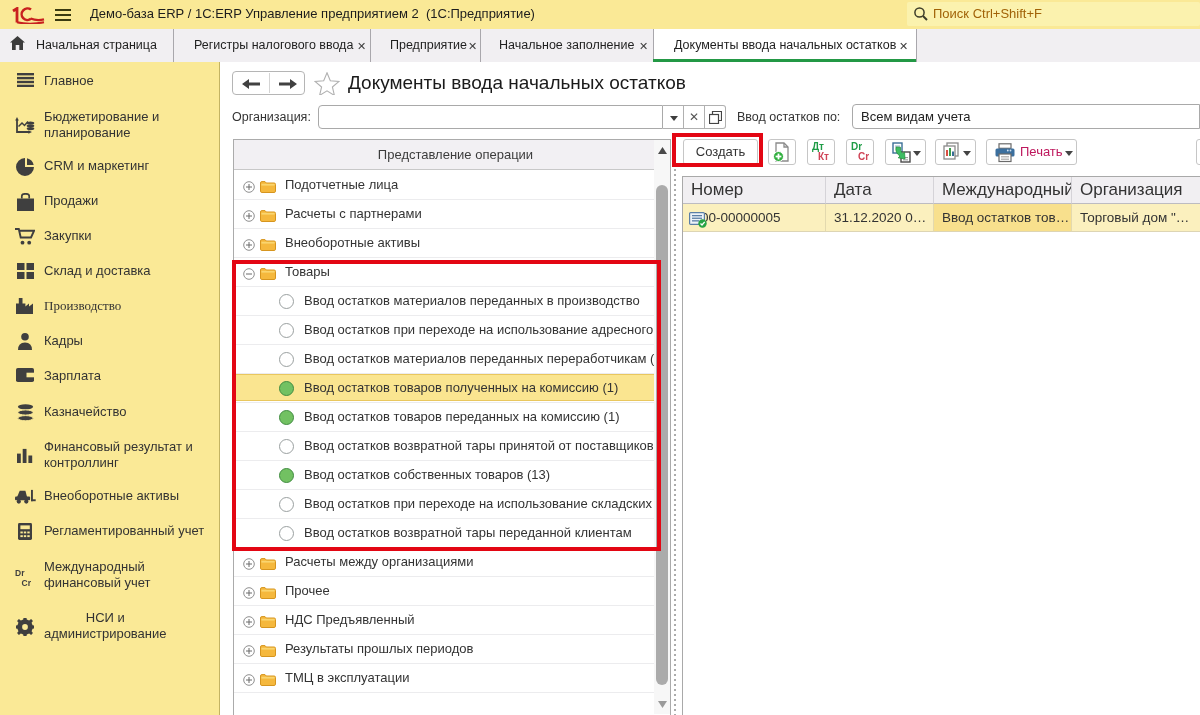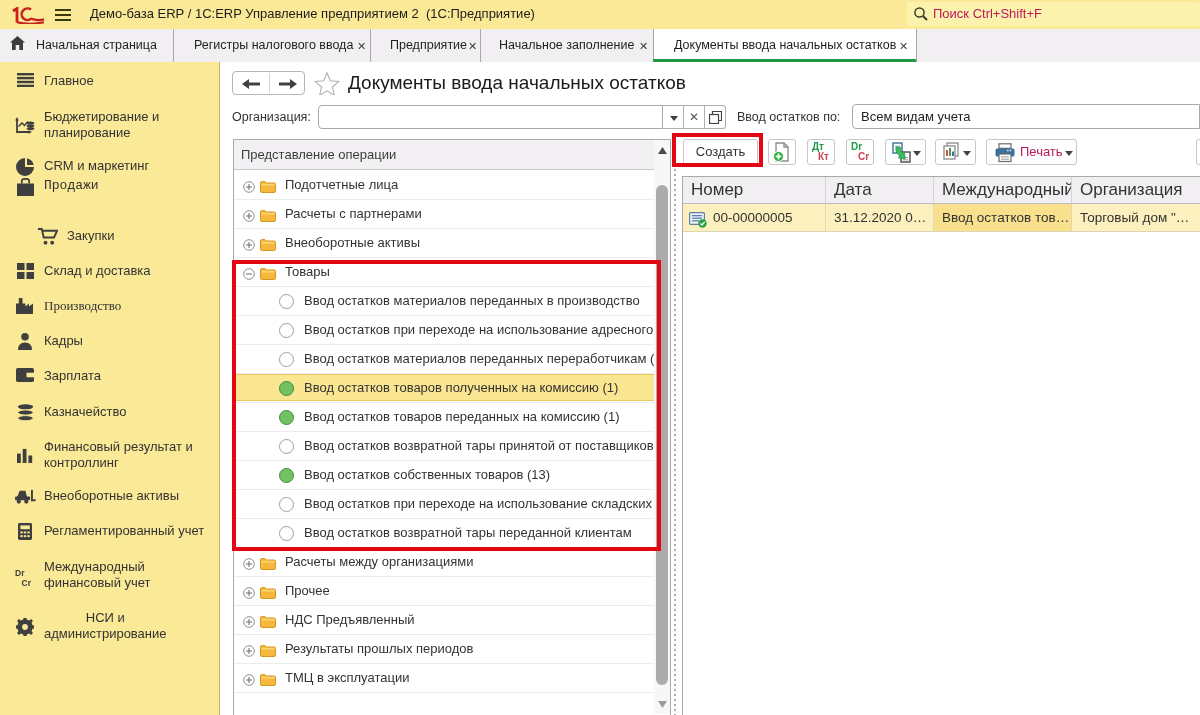--- a/index.html
+++ b/index.html
@@ -4,21 +4,21 @@
 <style>
 * { margin:0; padding:0; box-sizing:border-box; }
 html,body { width:1200px; height:715px; overflow:hidden; font-family:"Liberation Sans", sans-serif; background:#fff; }
 #stage { position:absolute; left:0; top:0; width:1200px; height:715px; }
 .abs { position:absolute; }
 
 
 #topbar { left:0; top:0; width:1200px; height:29px; background:#FAE996; }
 #tbtitle { left:90px; top:0; height:29px; line-height:28px; font-size:13px; color:#1d1d1d; white-space:nowrap; }
 #search { left:907px; top:2px; width:293px; height:24px; background:#FBF2AE; border-radius:2px; }
-#searchtxt { left:26px; top:0; height:24px; line-height:24px; font-size:13px; color:#be185d; }
+#searchtxt { left:26px; top:0; height:24px; line-height:24px; font-size:13px; color:#a16207; }
 
 
 #tabbar { left:0; top:29px; width:1200px; height:33px; background:#F1EFF2; }
 .tab { position:absolute; top:0; height:33px; line-height:33px; font-size:12.5px; color:#1f1f1f; white-space:nowrap; }
 .tsep { position:absolute; top:0; width:1px; height:33px; background:#a9a7ac; }
 .tx { position:absolute; top:0; height:33px; line-height:34px; font-size:11px; color:#3d3d3d; }
 #activetab { left:653px; top:0; width:263px; height:33px; background:#fff; position:absolute; }
 #greenline { left:653px; top:30px; width:263px; height:3px; background:#239845; position:absolute; }
 
 
@@ -35,21 +35,21 @@
 #pagetitle { left:348px; top:73px; font-size:19px; color:#1a1a1a; white-space:nowrap; line-height:19px; }
 
 .flbl { font-size:13px; color:#333; line-height:13px; }
 #orgbox { left:318px; top:105px; width:345px; height:24px; border:1px solid #a9a9a9; border-radius:4px 0 0 4px; background:#fff; }
 #orgdrop { left:663px; top:105px; width:21px; height:24px; border:1px solid #b0b0b0; border-left:none; background:#fff; }
 #orgx { left:684px; top:105px; width:21px; height:24px; border:1px solid #b0b0b0; border-left:none; background:#fff; }
 #orgsel { left:705px; top:105px; width:21px; height:24px; border:1px solid #b0b0b0; border-left:none; border-radius:0 3px 3px 0; background:#fff; }
 #vvodbox { left:852px; top:104px; width:348px; height:25px; border:1px solid #a9a9a9; border-radius:4px 0 0 4px; background:#fff; font-size:13px; line-height:23px; color:#222; padding-left:8px; }
 
 
-#tree { left:233px; top:139px; width:438px; height:576px; border:1px solid #ababab; border-bottom:none; background:#fff; }
+#tree { left:233px; top:139px; width:438px; height:576px; border:1px solid #ababab; border-bottom:none; background:#fff;text-align:center; }
 #treehdr { position:absolute; left:0; top:0; width:436px; height:30px; background:#F2F0F3; border-bottom:1px solid #c8c8c8; font-size:13px; color:#3c3c3c; line-height:30px; padding-left:7px; }
 .trow { position:absolute; left:0; width:420px; height:29px; border-bottom:1px solid #ececee; overflow:hidden; }
 .trow .exp { position:absolute; left:9px; top:8px; }
 .trow .fold { position:absolute; left:26px; top:8px; }
 .trow .circ { position:absolute; left:45px; top:7px; width:15px; height:15px; border-radius:50%; background:#fff; border:1px solid #9aa0a0; }
 .trow .circ.g { background:#72c162; border:1px solid #418c41; }
 .trow .tl { position:absolute; left:51px; top:0; line-height:28px; font-size:13px; color:#333; white-space:nowrap; }
 .trow .tl2 { position:absolute; left:70px; top:0; line-height:28px; font-size:13px; color:#333; white-space:nowrap; }
 #hirow { position:absolute; left:0; top:234px; width:420px; height:27px; background:#FAE590; border-top:1px solid #e9c75e; border-bottom:1px solid #e9c75e; }
 
@@ -141,28 +141,28 @@
         <div class="lbl">Бюджетирование и
 планирование</div>
       </div>
       <div class="mi" style="top: 96px; height: 16px;">
         <div class="ic" style="top:0px"><svg width="18" height="18" viewBox="0 0 18 18">
             <path d="M9 9 L9 0 A9 9 0 1 0 18 9 Z" fill="#3f3f3f"></path>
             <path d="M11 7 L11 0.3 A9 9 0 0 1 17.7 7 Z" fill="#3f3f3f"></path>
           </svg></div>
         <div class="lbl">CRM и маркетинг</div>
       </div>
-      <div class="mi" style="top: 116px; height: 16px; font-family: Liberation Mono, monospace;">
+      <div class="mi" style="top: 131px; height: 16px;">
         <div class="ic" style="top:0px"><svg width="17" height="18" viewBox="0 0 17 18">
             <path d="M0 5.5 L17 5.5 L17 18 L0 18 Z" fill="#3f3f3f"></path>
             <path d="M4.8 5.5 L4.8 3 Q4.8 0.8 8.5 0.8 Q12.2 0.8 12.2 3 L12.2 5.5" stroke="#3f3f3f" stroke-width="1.7" fill="none"></path>
           </svg></div>
         <div class="lbl">Продажи</div>
       </div>
-      <div class="mi" style="top: 166px; height: 16px; margin-left: 23px;">
+      <div class="mi" style="top: 166px; height: 16px;">
         <div class="ic" style="top:0px"><svg width="20" height="18" viewBox="0 0 20 18">
             <path d="M0 1 L3.8 1 L5.7 9.5 L16 9.5 L19 2.8 L4.7 2.8" stroke="#3f3f3f" stroke-width="1.9" fill="none"></path>
             <circle cx="7.5" cy="14.7" r="1.9" fill="#3f3f3f"></circle>
             <circle cx="14.2" cy="14.7" r="1.9" fill="#3f3f3f"></circle>
           </svg></div>
         <div class="lbl">Закупки</div>
       </div>
       <div class="mi" style="top: 201px; height: 16px;">
         <div class="ic" style="top:0px"><svg width="17" height="16" viewBox="0 0 17 16">
             <rect x="0" y="0" width="7.5" height="7" fill="#3f3f3f"></rect>
@@ -505,21 +505,21 @@
         <path d="M0 0 L8 0 L4 5 Z" fill="#444"></path>
       </svg>
     </div>
   <div class="tbtn" style="left:1196px;width:8px;border-radius:3px 0 0 3px;"></div>
 
   <div id="tbl" class="abs">
     <div class="th" style="left:0;width:143px;">Номер</div>
     <div class="th" style="left:143px;width:108px;">Дата</div>
     <div class="th" style="left:251px;width:138px;">Международный опе…</div>
     <div class="th" style="left:389px;width:129px;border-right:none;">Организация</div>
-    <div class="td" style="left:0;width:143px;padding-left:30px;" id="cell1">00-00000005<div class="abs" style="left:6px;top:6px"><svg width="19" height="16" viewBox="0 0 19 16">
+    <div class="td" style="left:0;width:143px;padding-left:18px;" id="cell1">00-00000005<div class="abs" style="left:6px;top:6px"><svg width="19" height="16" viewBox="0 0 19 16">
             <rect x="0.6" y="0.6" width="14.8" height="11.8" rx="1" fill="#eef3f8" stroke="#5b7fa6" stroke-width="1.2"></rect>
             <rect x="3" y="3" width="10" height="1.3" fill="#5b7fa6"></rect>
             <rect x="3" y="5.6" width="10" height="1.3" fill="#5b7fa6"></rect>
             <rect x="3" y="8.2" width="7" height="1.3" fill="#5b7fa6"></rect>
             <circle cx="13.5" cy="11.5" r="4.2" fill="#27a343"></circle>
             <path d="M11.5 11.5 L13 13 L15.7 9.8" stroke="#fff" stroke-width="1.3" fill="none"></path>
           </svg></div></div>
     <div class="td" style="left:143px;width:108px;">31.12.2020 0…</div>
     <div class="td" style="left:251px;width:138px;background:#F8E08D;">Ввод остатков тов…</div>
     <div class="td" style="left:389px;width:129px;border-right:none;">Торговый дом "…</div>

